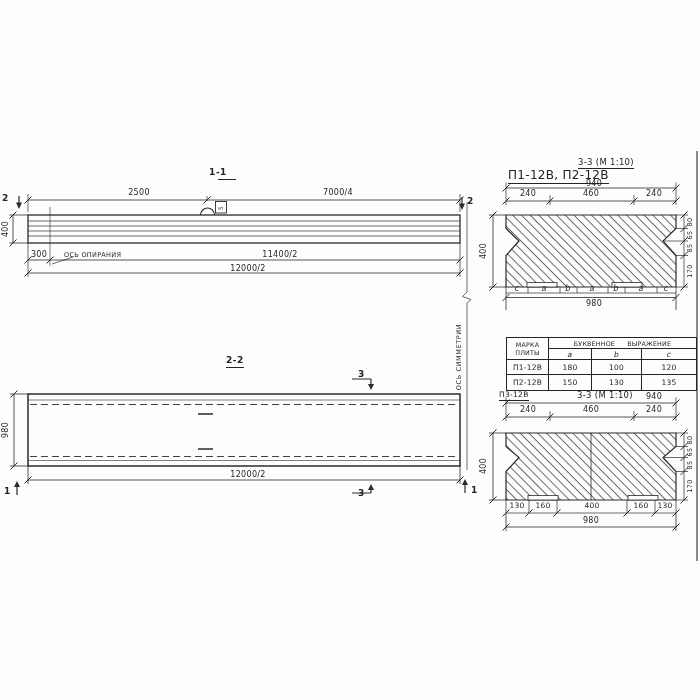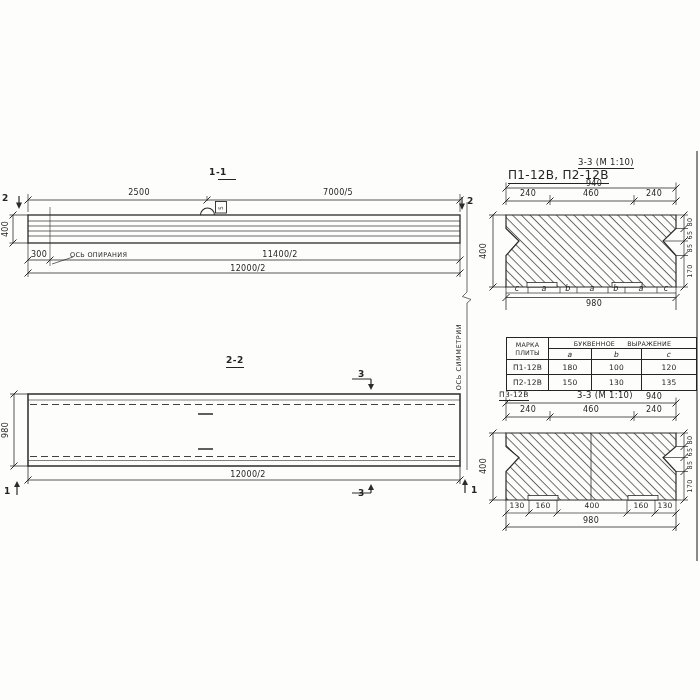--- a/index.html
+++ b/index.html
@@ -119,26 +119,26 @@
       <path d="M502.5 530.5 L509.5 523.5 M672.5 530.5 L679.5 523.5" stroke-width="1"></path>
     </g>
 
     <g stroke="#2b2b2b">
       <path d="M697 151 V561" stroke-width="1.1"></path>
     </g>
   </svg>
 
   <div class="lbl ttl u" style="left:218px;top:168px;"><span class="c" style="display:inline-block;">1-1</span></div>
   <div class="lbl c" style="left:118px;top:189px;margin-left:21px;">2500</div>
-  <div class="lbl c" style="left:338px;top:189px;">7000/5</div>
+  <div class="lbl c" style="left:338px;top:189px;">7000/4</div>
   <div class="lbl mk" style="left:2px;top:194px;">2</div>
   <div class="lbl mk" style="left:467px;top:197px;">2</div>
   <div class="lbl rot" style="left:6px;top:229px;">400</div>
   <div class="lbl c" style="left:39px;top:251px;">300</div>
-  <div class="lbl sm" style="left:64px;top:251.5px;margin-left:6px;">ОСЬ ОПИРАНИЯ</div>
+  <div class="lbl sm" style="left:64px;top:251.5px;">ОСЬ ОПИРАНИЯ</div>
   <div class="lbl c" style="left:280px;top:251px;">11400/2</div>
   <div class="lbl c" style="left:248px;top:264.5px;">12000/2</div>
   <div class="lbl tag rot" style="left:221px;top:207.5px;">5</div>
 
   <div class="lbl ttl u" style="left:226px;top:356px;"><span>2-2</span></div>
   <div class="lbl mk" style="left:358px;top:370px;">3</div>
   <div class="lbl rot" style="left:6px;top:430px;">980</div>
   <div class="lbl c" style="left:248px;top:471px;">12000/2</div>
   <div class="lbl mk" style="left:4px;top:487px;">1</div>
   <div class="lbl mk" style="left:358px;top:489px;">3</div>

